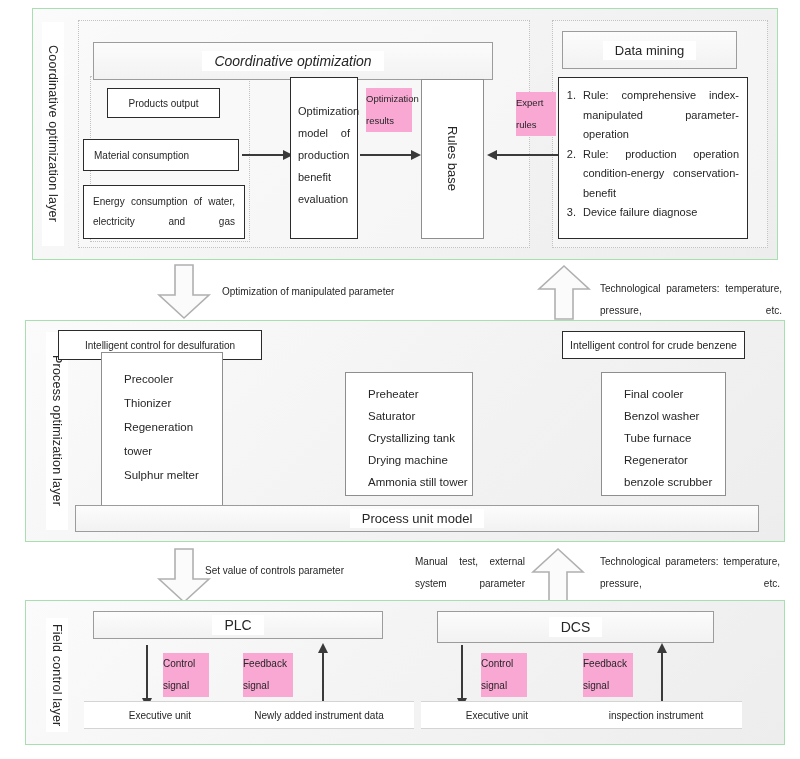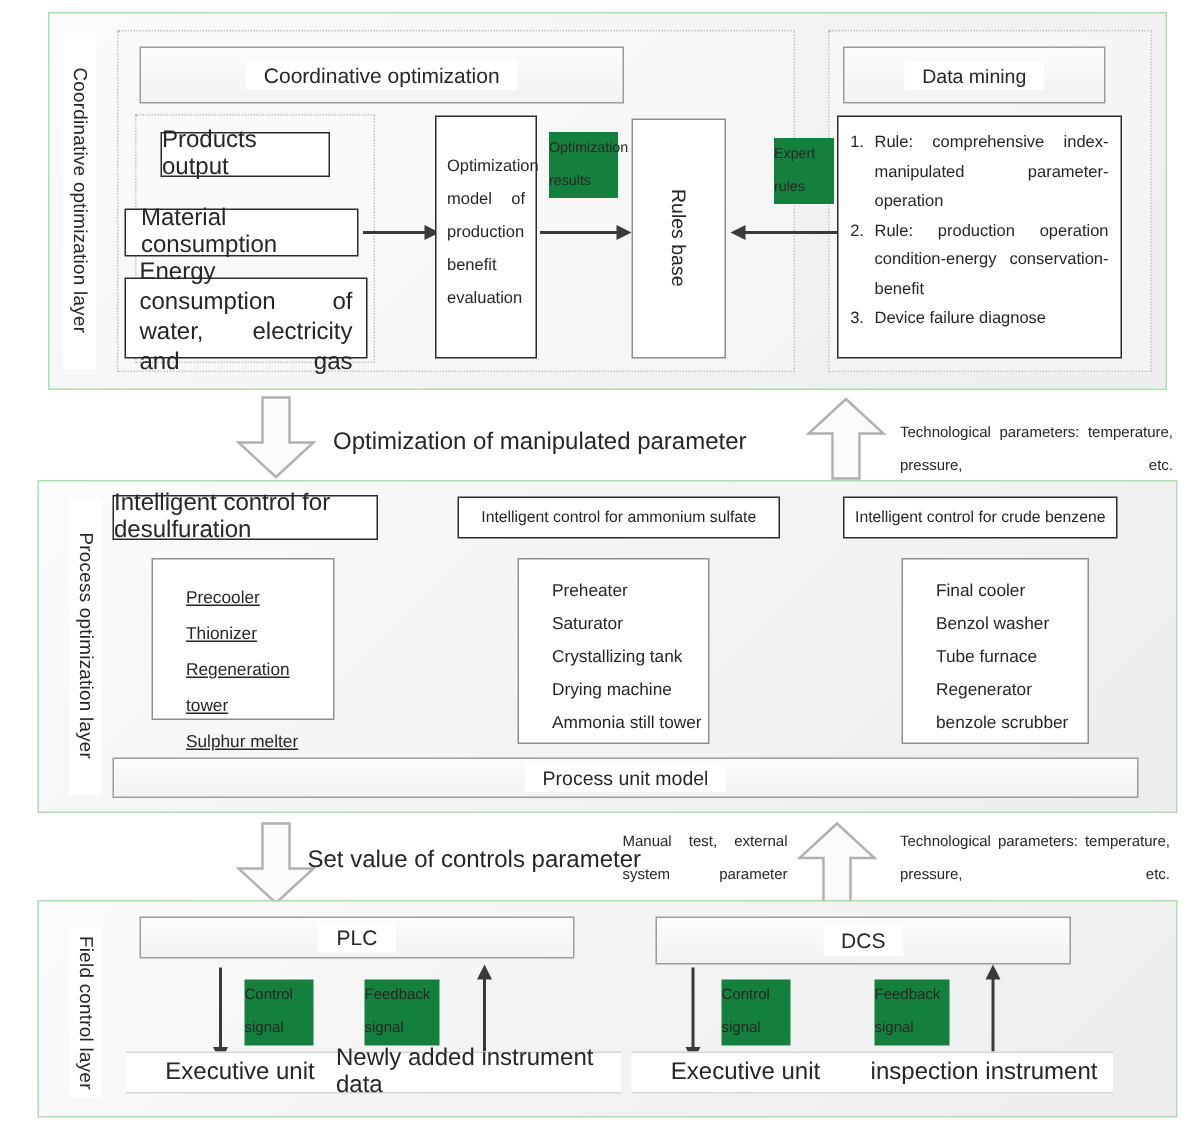--- a/index.html
+++ b/index.html
@@ -60,29 +60,29 @@
   }
   .dotted-zone {
     position: absolute;
     border: 1px dotted #c2c2c2;
     background: rgba(250,250,250,.55);
   }
   .plain-txt { position: absolute; }
 
   
   .t11 { font-size: 11px; }
-  .t12 { font-size: 16px; }
+  .t12 { font-size: 10px; }
   .t13 { font-size: 13px; }
   .t14 { font-size: 14px; }
   .t95 { font-size: 9.5px; }
   .t10 { font-size: 10px; }
   .justified { text-align: justify; text-align-last: justify; }
   .lh20 { line-height: 20px; }
   .lh22 { line-height: 22px; }
-  .white-bg { background:#15803d; }
+  .white-bg { background:#f9a8d4; }
 
   .vert-text {
     writing-mode: vertical-rl;
     text-orientation: mixed;
   }
 
   
   .harrow { position: absolute; height: 2px; background: #3a3a3a; }
   .harrow::after {
     content: ""; position: absolute; top: -4px; width: 0; height: 0;
@@ -117,21 +117,21 @@
 <div id="stage">
 
   <div class="layer-frame" style="left:32px; top:8px; width:746px; height:252px;"></div>
 
   <div class="layer-label" style="left:42px; top:22px; width:22px; height:224px;">Coordinative optimization layer</div>
 
   <div class="dotted-zone" style="left:78px; top:20px; width:452px; height:228px;"></div>
   <div class="dotted-zone" style="left:90px; top:76px; width:160px; height:166px;"></div>
   <div class="dotted-zone" style="left:552px; top:20px; width:216px; height:228px;"></div>
 
-  <div class="hdr-box" style="left:93px; top:31px; width:323px; height:38px;">
+  <div class="hdr-box" style="left:93px; top:42px; width:400px; height:38px;font-style:italic;">
     <span class="hl t14">Coordinative optimization</span>
   </div>
 
   <div class="dark-box" style="left:107px; top:88px; width:113px; height:30px; justify-content:center;">
     <span class="t12">Products output</span>
   </div>
 
   <div class="dark-box" style="left:83px; top:139px; width:156px; height:32px; padding-left:10px;">
     <span class="t12">Material consumption</span>
   </div>
@@ -195,35 +195,32 @@
     </svg>
   </div>
   <div class="plain-txt t10 justified lh22" style="left:600px; top:278px; width:182px;">
     <span style="display:block;">Technological parameters: temperature, pressure, etc.</span>
   </div>
 
   <div class="layer-frame" style="left:25px; top:320px; width:760px; height:222px;"></div>
 
   <div class="layer-label" style="left:46px; top:332px; width:22px; height:198px;">Process optimization layer</div>
 
-  <div class="dark-box" style="left:75px; top:330px; width:177px; height:30px; justify-content:center;">
+  <div class="dark-box" style="left:58px; top:330px; width:204px; height:30px; justify-content:center;">
     <span class="t12">Intelligent control for desulfuration</span>
   </div>
-  <div class="gray-box" style="left:101px; top:372px; width:122px; height:108px;text-decoration:underline;">
+  <div class="gray-box" style="left:101px; top:352px; width:122px; height:159px;">
     <div class="unitlist wide">
       <div>Precooler</div>
       <div>Thionizer</div>
       <div>Regeneration tower</div>
       <div>Sulphur melter</div>
     </div>
   </div>
 
-  <div class="dark-box" style="left:305px; top:331px; width:215px; height:28px; justify-content:center;">
-    <span class="t105" style="font-size:10.5px;">Intelligent control for ammonium sulfate</span>
-  </div>
   <div class="gray-box" style="left:345px; top:372px; width:128px; height:124px;">
     <div class="unitlist" style="padding-top:10px;">
       <div>Preheater</div>
       <div>Saturator</div>
       <div>Crystallizing tank</div>
       <div>Drying machine</div>
       <div>Ammonia still tower</div>
     </div>
   </div>
 

